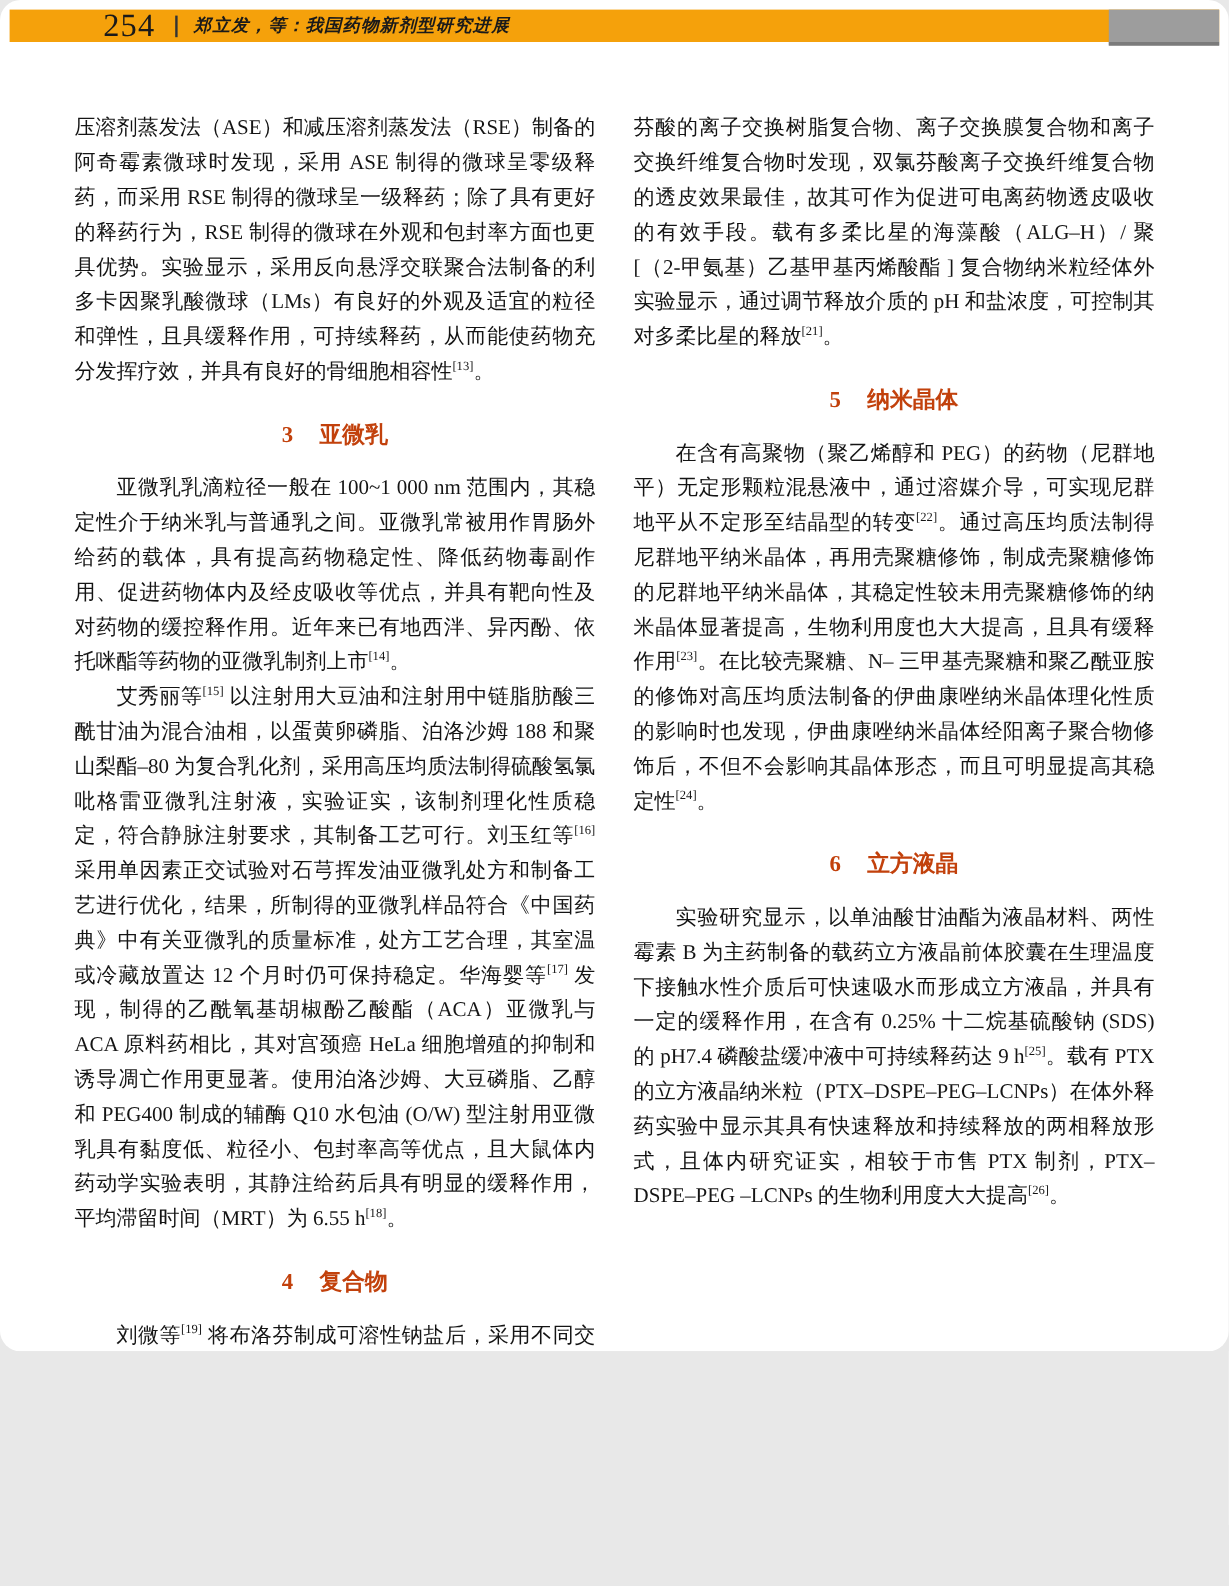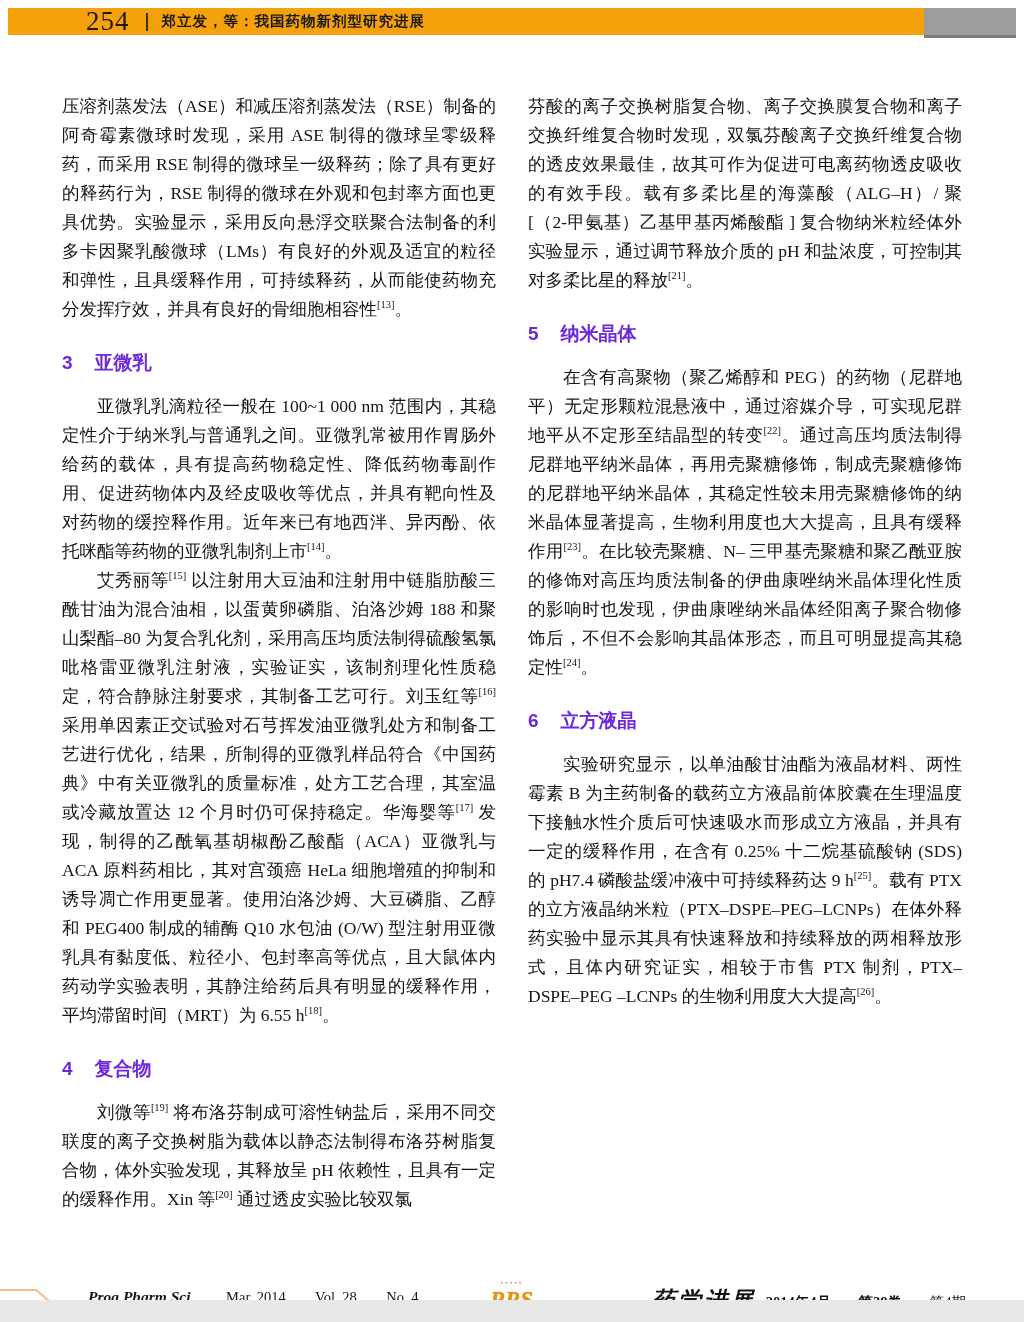--- a/index.html
+++ b/index.html
@@ -1,23 +1,24 @@
 <!DOCTYPE html>
 <html><head>
 <meta charset="utf-8">
 <style>
   html,body{margin:0;padding:0;background:#e8e8e8;}
   .page{
     position:relative;
-    width:1024px;height:1300px;
+    width:1024px;height:1126px;
     background:#ffffff;
     margin:0 auto;
     font-family:"Liberation Serif","DejaVu Serif",serif;
     color:#141414;
     overflow:hidden;
+    border-radius:17px;
   }
   
   .header-bar{
     position:absolute;left:8px;top:8px;width:1008px;height:27px;
     background:#F5A10B;
     display:flex;align-items:center;
   }
   .header-gray{
     position:absolute;right:0;top:0;width:92px;height:27px;
     background:#9D9D9D;border-bottom:3px solid #7B7B7B;
@@ -25,38 +26,38 @@
   }
   .page-num{
     font-size:27px;line-height:27px;font-weight:400;
     margin-left:78px;letter-spacing:1px;color:#1a1a1a;
   }
   .header-divider{
     width:2px;height:18px;background:#333;margin:0 14px 0 16px;
   }
   .running-title{
     font-family:"Liberation Sans","DejaVu Sans",sans-serif;
-    font-size:14.5px;font-weight:bold;color:#1a1a1a;letter-spacing:1px;
+    font-size:14.5px;font-weight:bold;color:#1a1a1a;letter-spacing:1px;font-style:italic;
   }
   
   .columns{
     position:absolute;left:62px;top:92px;width:900px;
     display:flex;gap:32px;
   }
   .col{width:437px;}
   .para{
     margin:0;font-size:17.5px;line-height:29px;
     text-align:justify;
   }
   .para.indent{text-indent:2em;}
   sup.ref{font-size:10.5px;line-height:0;vertical-align:super;letter-spacing:0;}
   h2.sec{
     margin:26px 0 16px 0;
-    font-family:Liberation Sans, sans-serif;
-    font-size:19px;line-height:26px;font-weight:bold;color:#6d28d9;
+    font-family:Liberation Serif, serif;
+    font-size:19px;line-height:26px;font-weight:bold;color:#c2410c;text-align:center;
   }
   h2.sec .num{margin-right:1.15em;}
   
   .footer-rule{position:absolute;left:0;top:1282px;width:1024px;height:40px;}
   .footer-left{
     position:absolute;left:88px;top:1288px;font-size:14.5px;white-space:nowrap;
   }
   .journal-en{font-style:italic;font-weight:bold;font-size:15.5px;margin-right:32px;font-family:Liberation Serif, serif;}
   .footer-left .gap{margin-right:26px;}
   .footer-center{

